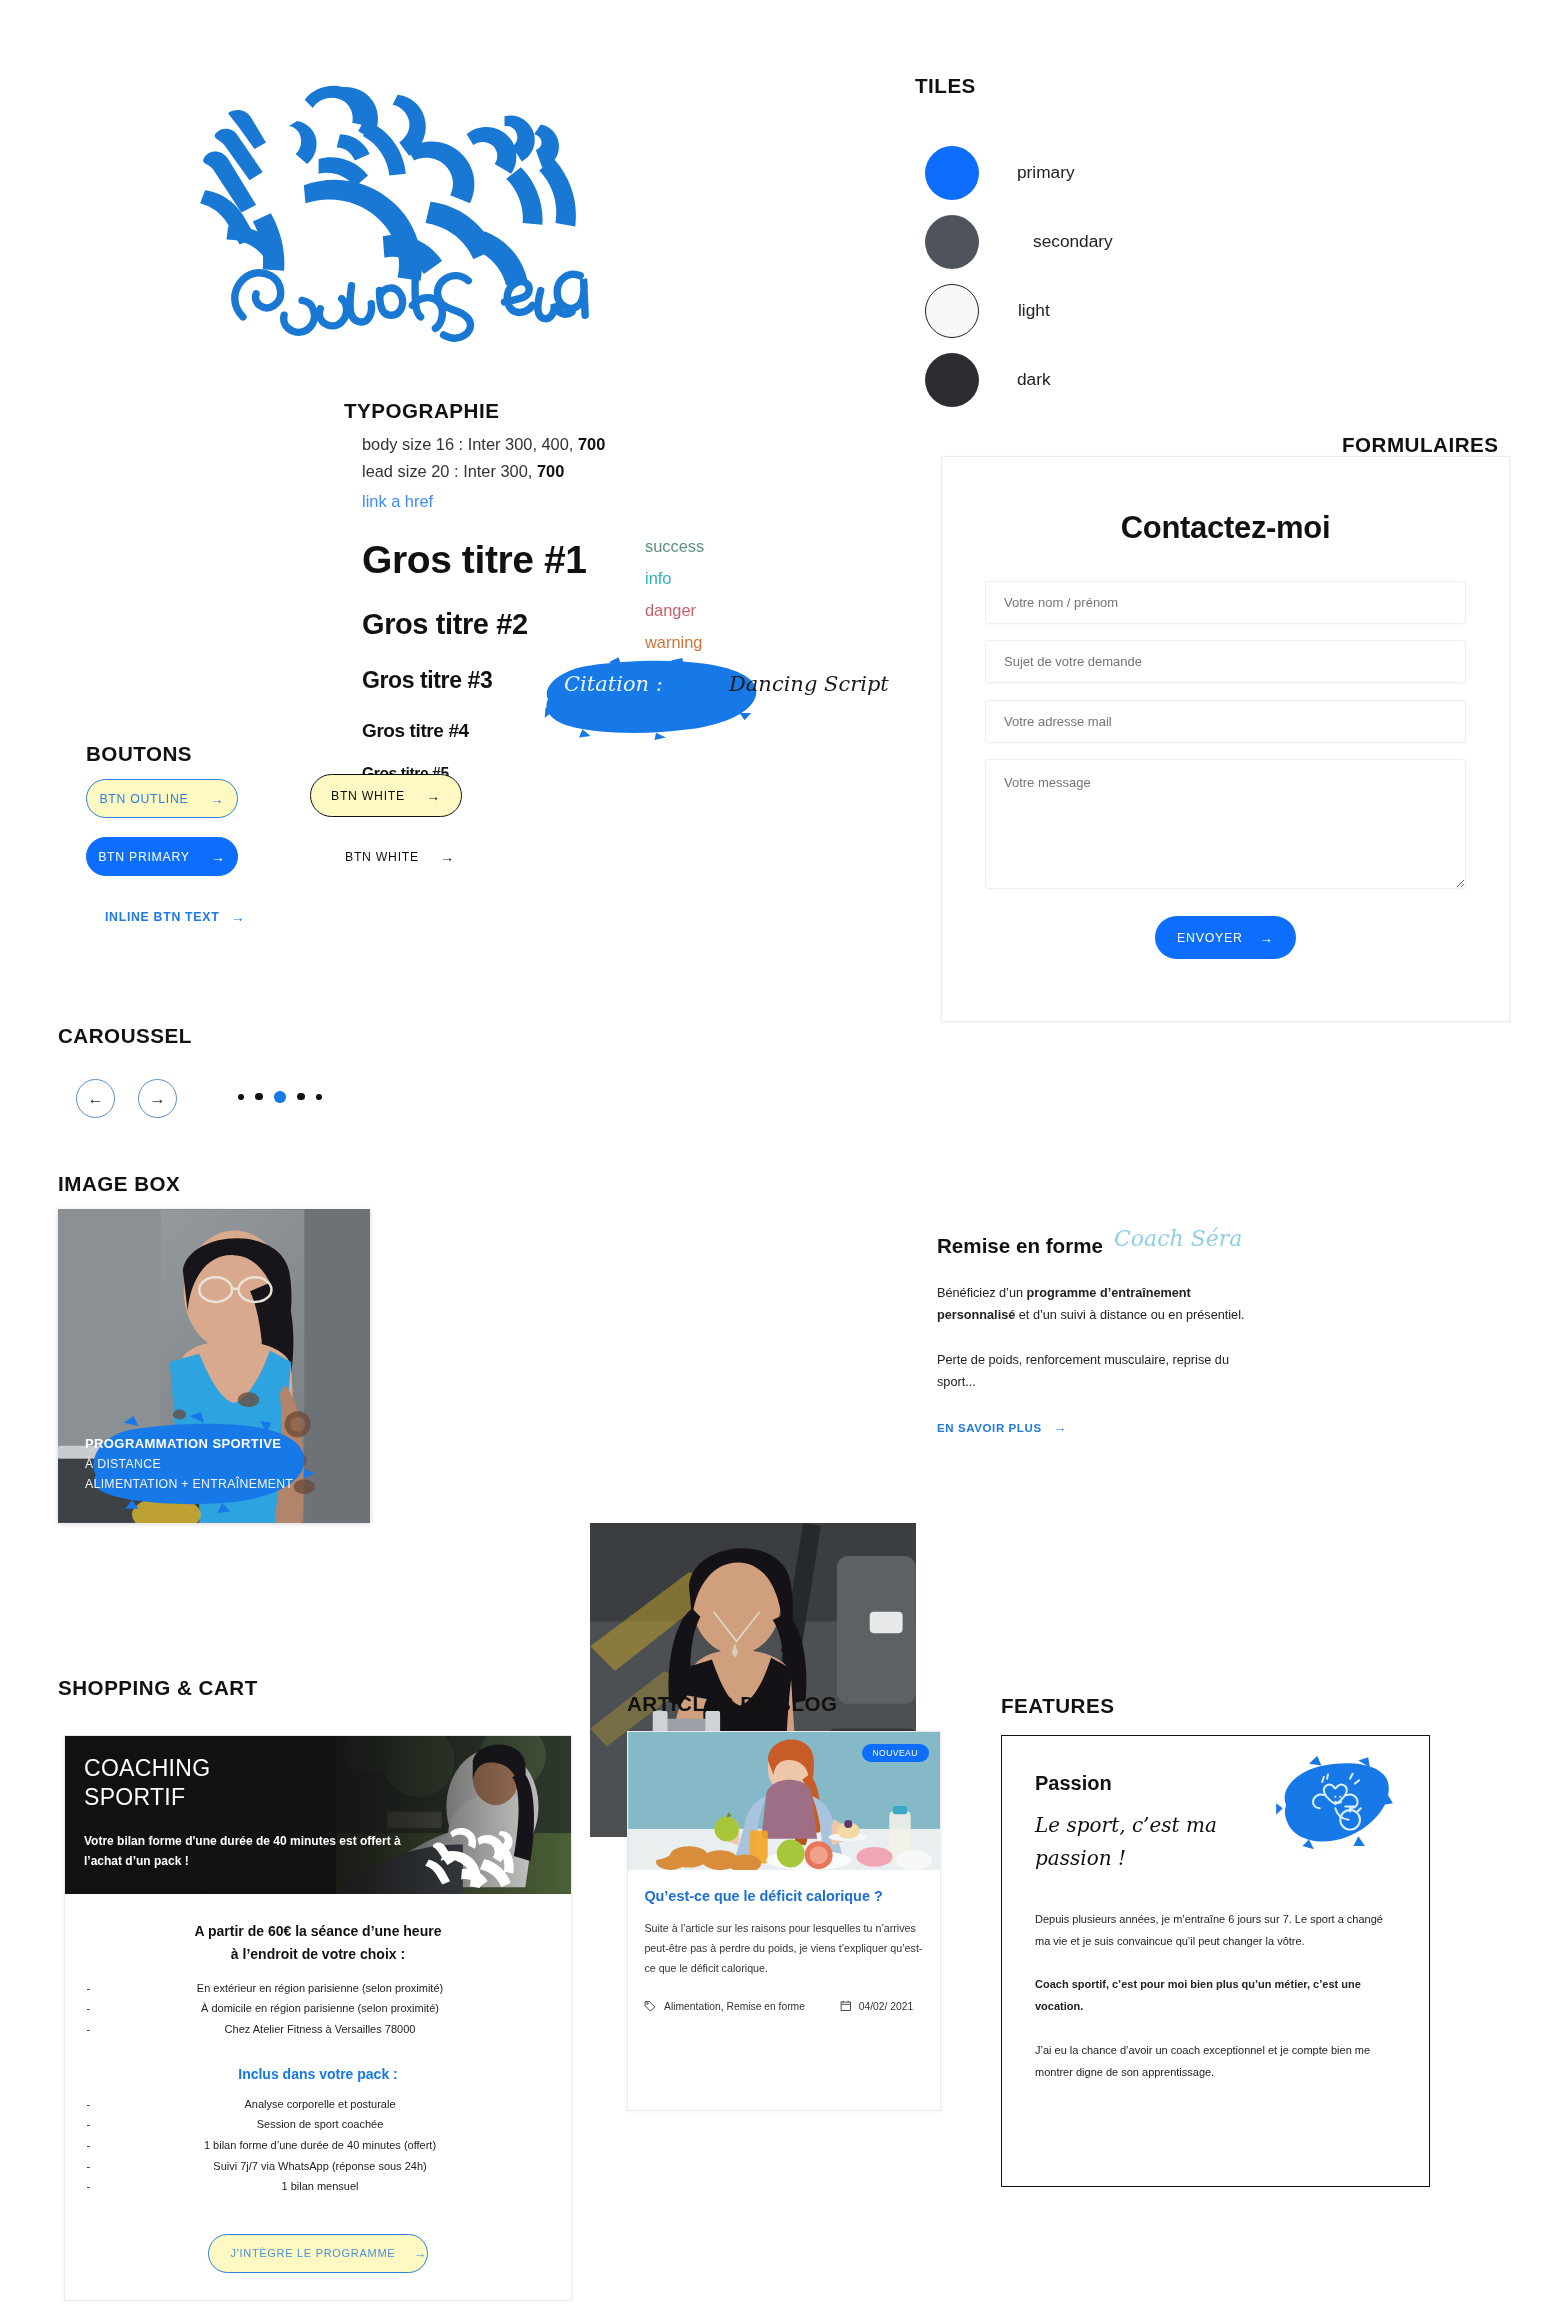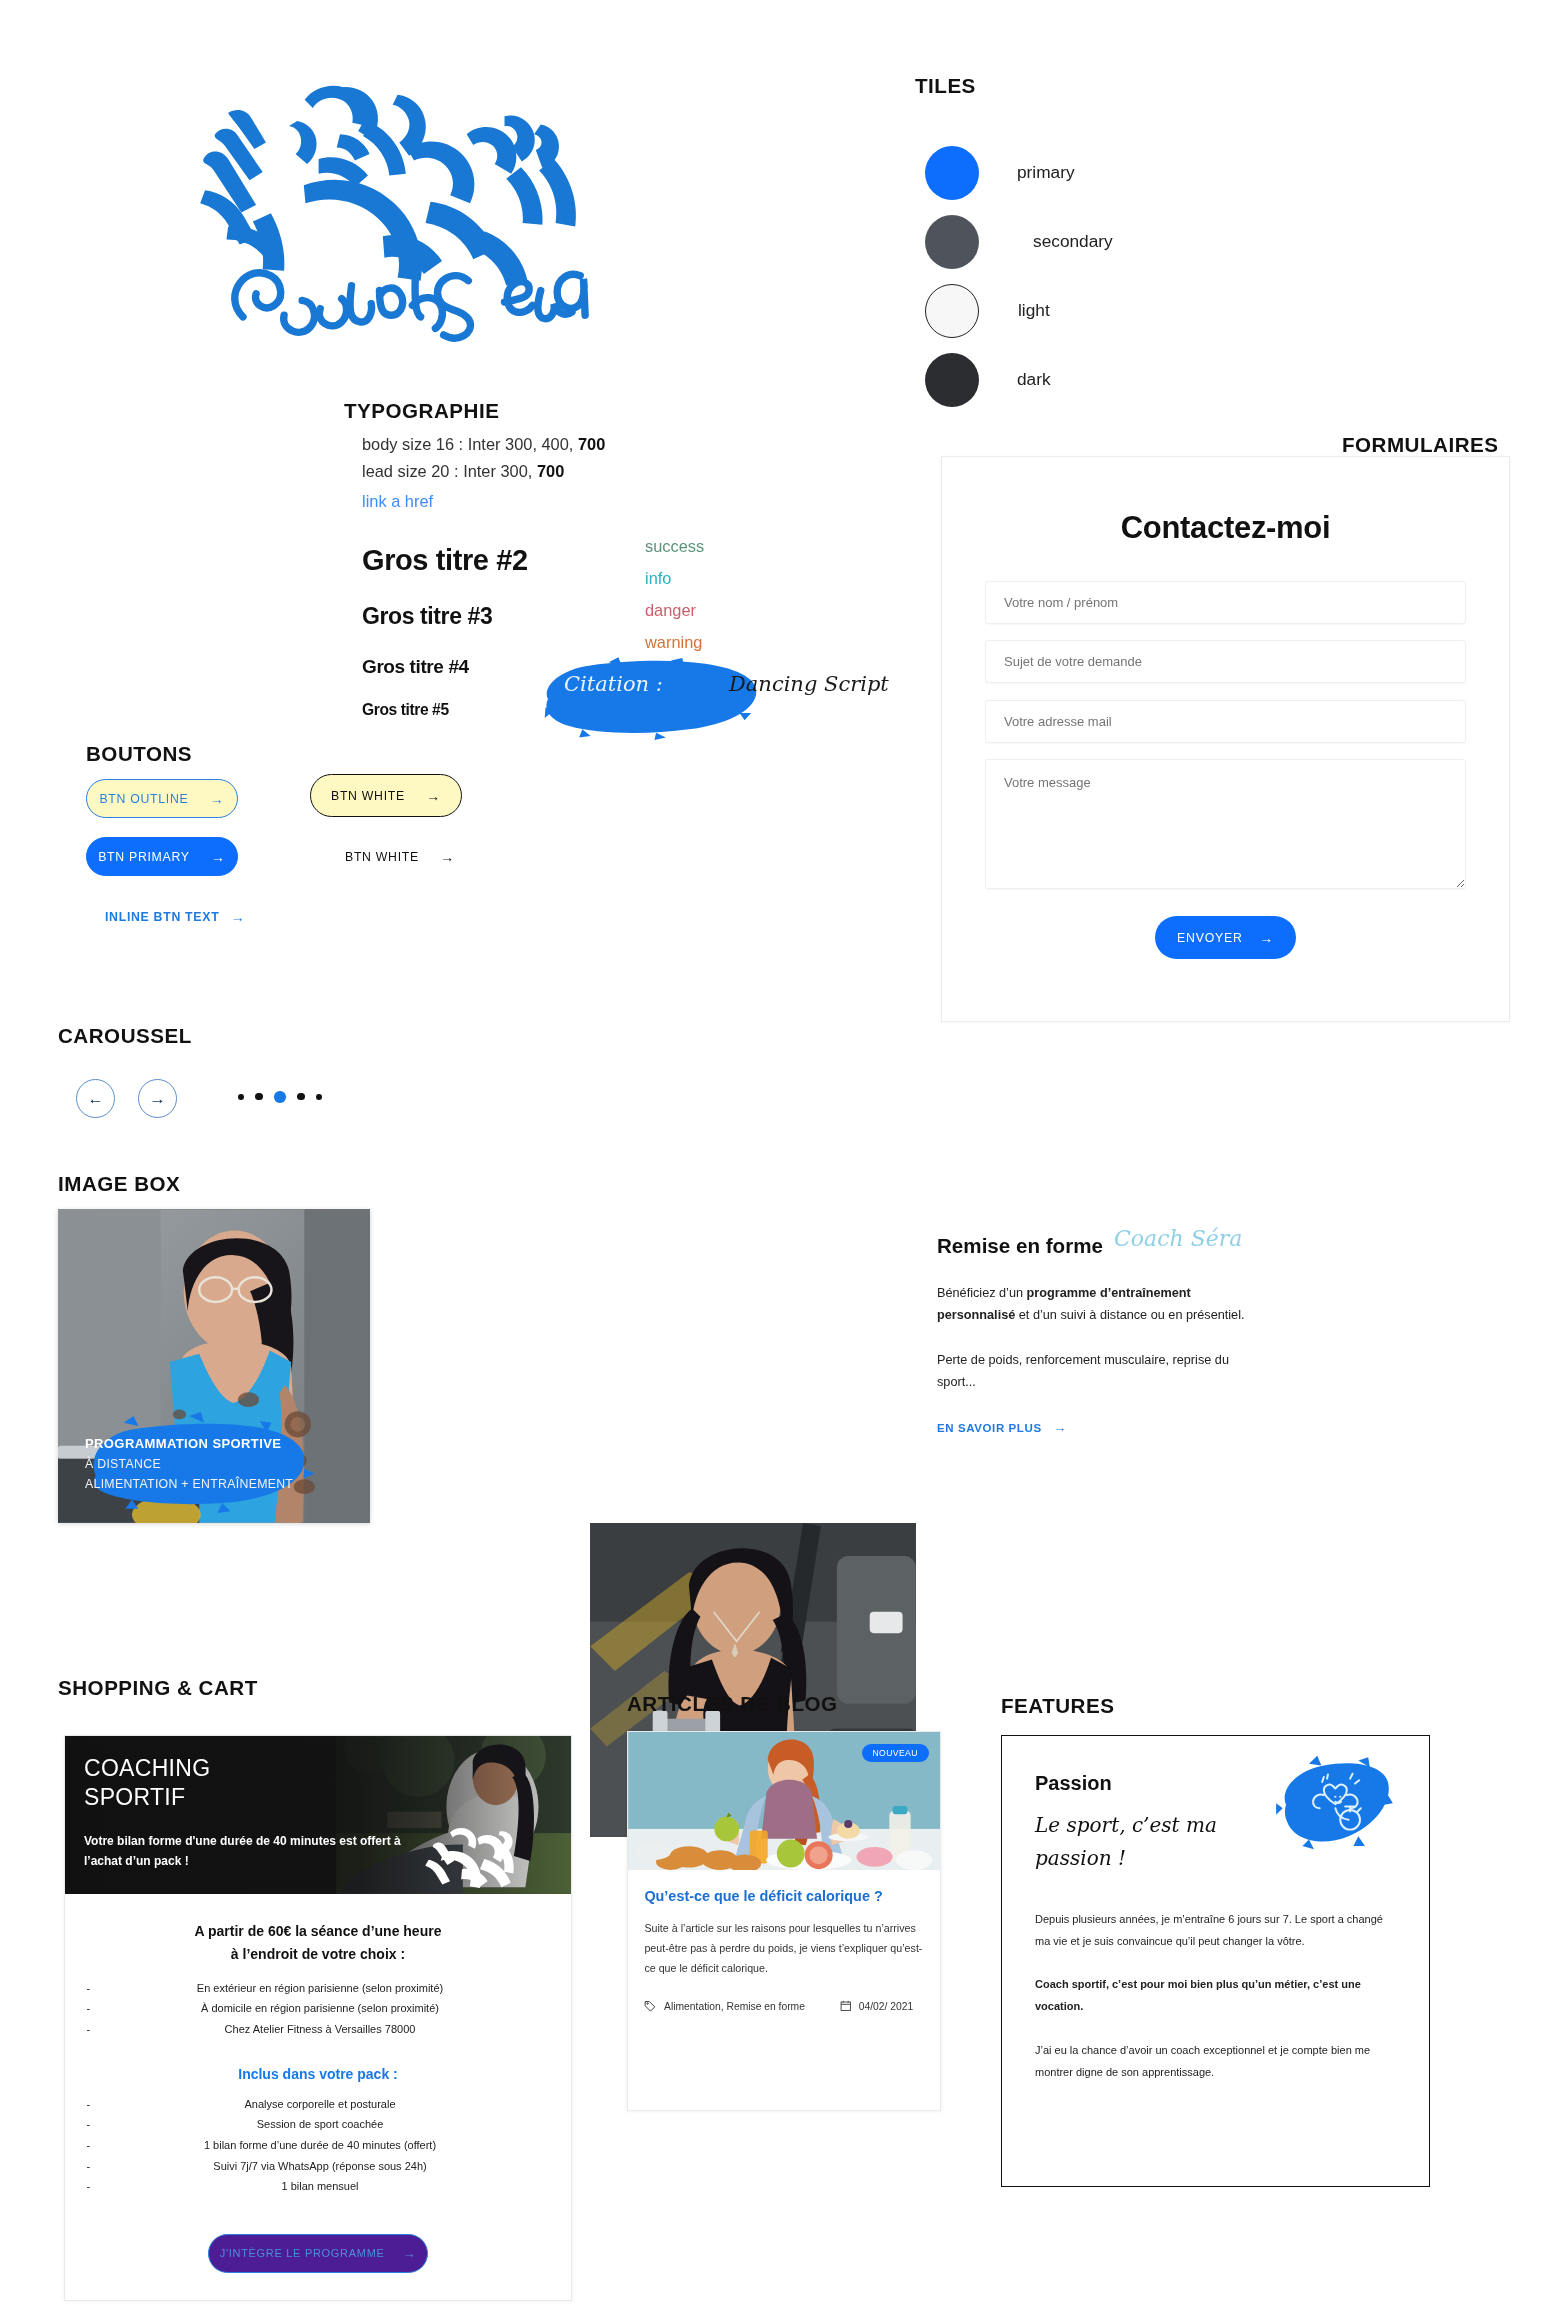--- a/index.html
+++ b/index.html
@@ -158,21 +158,21 @@
   #shop-body { padding:26px 21.4px 0; text-align:center; }
   .shop-lead { font-size:14px; font-weight:700; color:#111; line-height:23px; }
   .shop-ul { list-style:none; margin:11.5px 0 0; padding:0; }
   .shop-li { display:flex; font-size:11px; color:#222; line-height:20.6px; }
   .shop-li .dash { width:76px; text-align:left; flex:0 0 auto; }
   .shop-li .txt { flex:1; text-align:center; padding-right:72px; }
   .shop-sub { margin-top:27px; font-size:14px; font-weight:700; color:#1779e8; }
   #btn-integre {
     margin:37px auto 0; width:220px; height:39px; border:1.2px solid #2b7fe0;
     border-radius:33px; color:#4a90d9; font-size:11px; letter-spacing:0.7px;
-    display:flex; align-items:center; justify-content:center; cursor:pointer; background:#4c1d95;
+    display:flex; align-items:center; justify-content:flex-end; cursor:pointer; background:#fef9c3;
   }
   #btn-integre .arw { margin-left:18px; font-size:13px; }
 
   
   #blog-title { left:627px; top:1692px; }
   #blog-card {
     left:627px; top:1731px; width:314px; height:380px; background:#fff;
     border:0.8px solid #ebebeb; box-shadow:0 0.8px 4.1px rgba(0,0,0,.07);
   }
   #blog-photo { position:relative; width:100%; height:138px; overflow:hidden; }
@@ -269,20 +269,21 @@
     <span class="tile-dot" style="background:#2b2d31"></span>
     <span class="tile-label tl-dark">dark</span>
   </div>
 </div>
 
 <div class="abs sec-title" id="typo-title">TYPOGRAPHIE</div>
 <div class="abs" id="typo-block">
   <div class="typo-line"><span>body size 16 : Inter 300, 400, </span><b>700</b></div>
   <div class="typo-line"><span>lead size 20 : Inter 300, </span><b>700</b></div>
   <a class="typo-link" href="#">link a href</a>
+  <div class="h-demo" id="h1d">Gros titre #1</div>
   <div class="h-demo" id="h2d">Gros titre #2</div>
   <div class="h-demo" id="h3d">Gros titre #3</div>
   <div class="h-demo" id="h4d">Gros titre #4</div>
   <div class="h-demo" id="h5d">Gros titre #5</div>
 </div>
 <div class="abs" id="sem-list">
   <div class="sem" style="color:#5b9279">success</div>
   <div class="sem" style="color:#2bb3c0">info</div>
   <div class="sem" style="color:#c9606b">danger</div>
   <div class="sem" style="color:#d2743a">warning</div>

